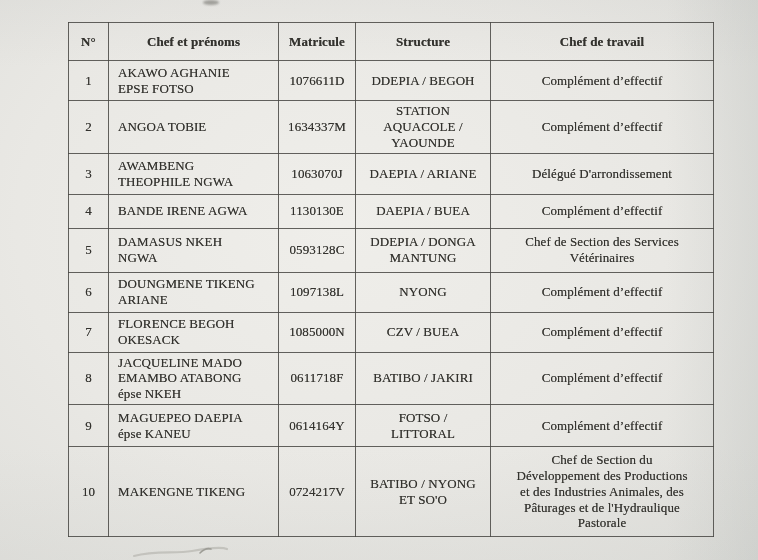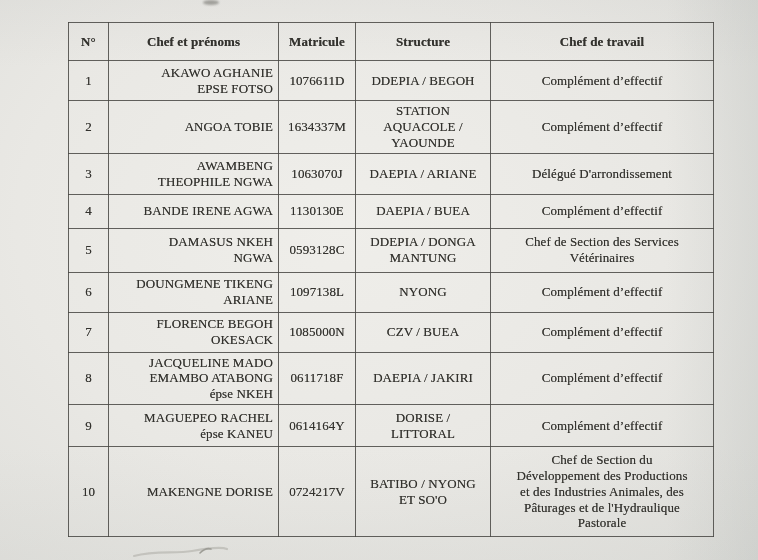--- a/index.html
+++ b/index.html
@@ -42,22 +42,22 @@
     padding: 2px 5px;
     white-space: pre-line;
     text-shadow: 0 0 0.6px rgba(50, 50, 46, 0.65);
     letter-spacing: 0.1px;
   }
   th {
     font-weight: bold;
     font-size: 13px;
   }
   td.name {
-    text-align: right;
-    padding-left: 21px;
+    text-align: left;
+    padding-left: 9px;
   }
   thead tr { height: 38px; }
   tbody tr:nth-child(1)  { height: 40px; }
   tbody tr:nth-child(2)  { height: 52px; }
   tbody tr:nth-child(3)  { height: 41px; }
   tbody tr:nth-child(4)  { height: 34px; }
   tbody tr:nth-child(5)  { height: 44px; }
   tbody tr:nth-child(6)  { height: 40px; }
   tbody tr:nth-child(7)  { height: 40px; }
   tbody tr:nth-child(8)  { height: 48px; }
@@ -166,35 +166,35 @@
         <td>1085000N</td>
         <td>CZV / BUEA</td>
         <td>Complément d’effectif</td>
       </tr>
       <tr>
         <td>8</td>
         <td class="name">JACQUELINE MADO
 EMAMBO ATABONG
 épse NKEH</td>
         <td>0611718F</td>
-        <td>DAEPIA / JAKIRI</td>
+        <td>BATIBO / JAKIRI</td>
         <td>Complément d’effectif</td>
       </tr>
       <tr>
         <td>9</td>
-        <td class="name">MAGUEPEO RACHEL
+        <td class="name">MAGUEPEO DAEPIA
 épse KANEU</td>
         <td>0614164Y</td>
-        <td>DORISE /
+        <td>FOTSO /
 LITTORAL</td>
         <td>Complément d’effectif</td>
       </tr>
       <tr>
         <td>10</td>
-        <td class="name">MAKENGNE DORISE</td>
+        <td class="name">MAKENGNE TIKENG</td>
         <td>0724217V</td>
         <td>BATIBO / NYONG
 ET SO'O</td>
         <td>Chef de Section du
 Développement des Productions
 et des Industries Animales, des
 Pâturages et de l'Hydraulique
 Pastorale</td>
       </tr>
     </tbody>

